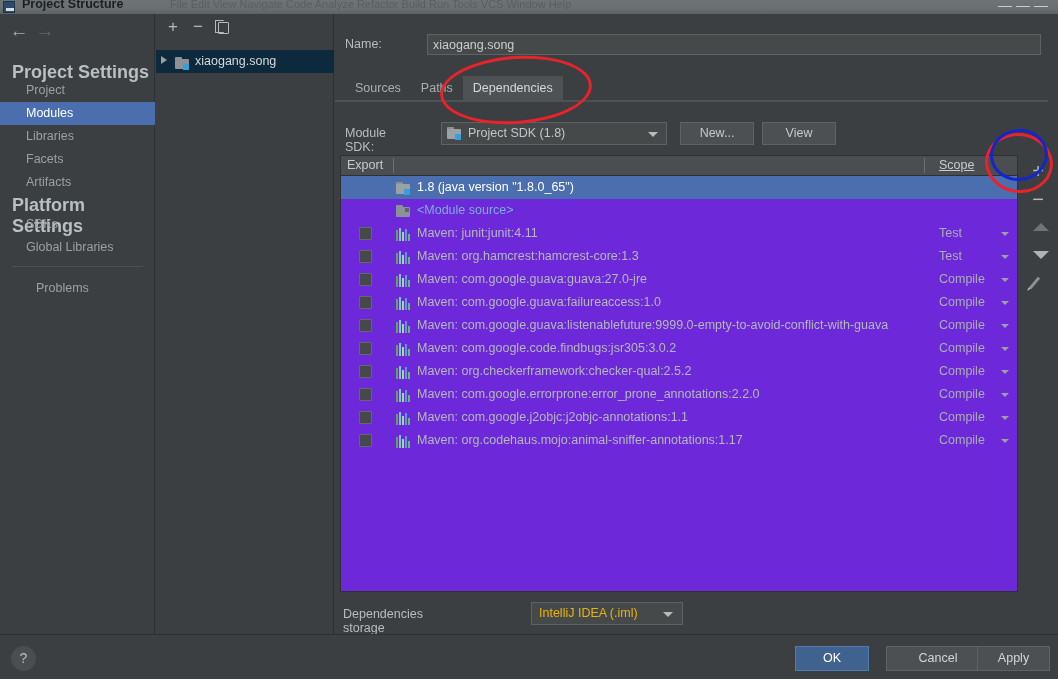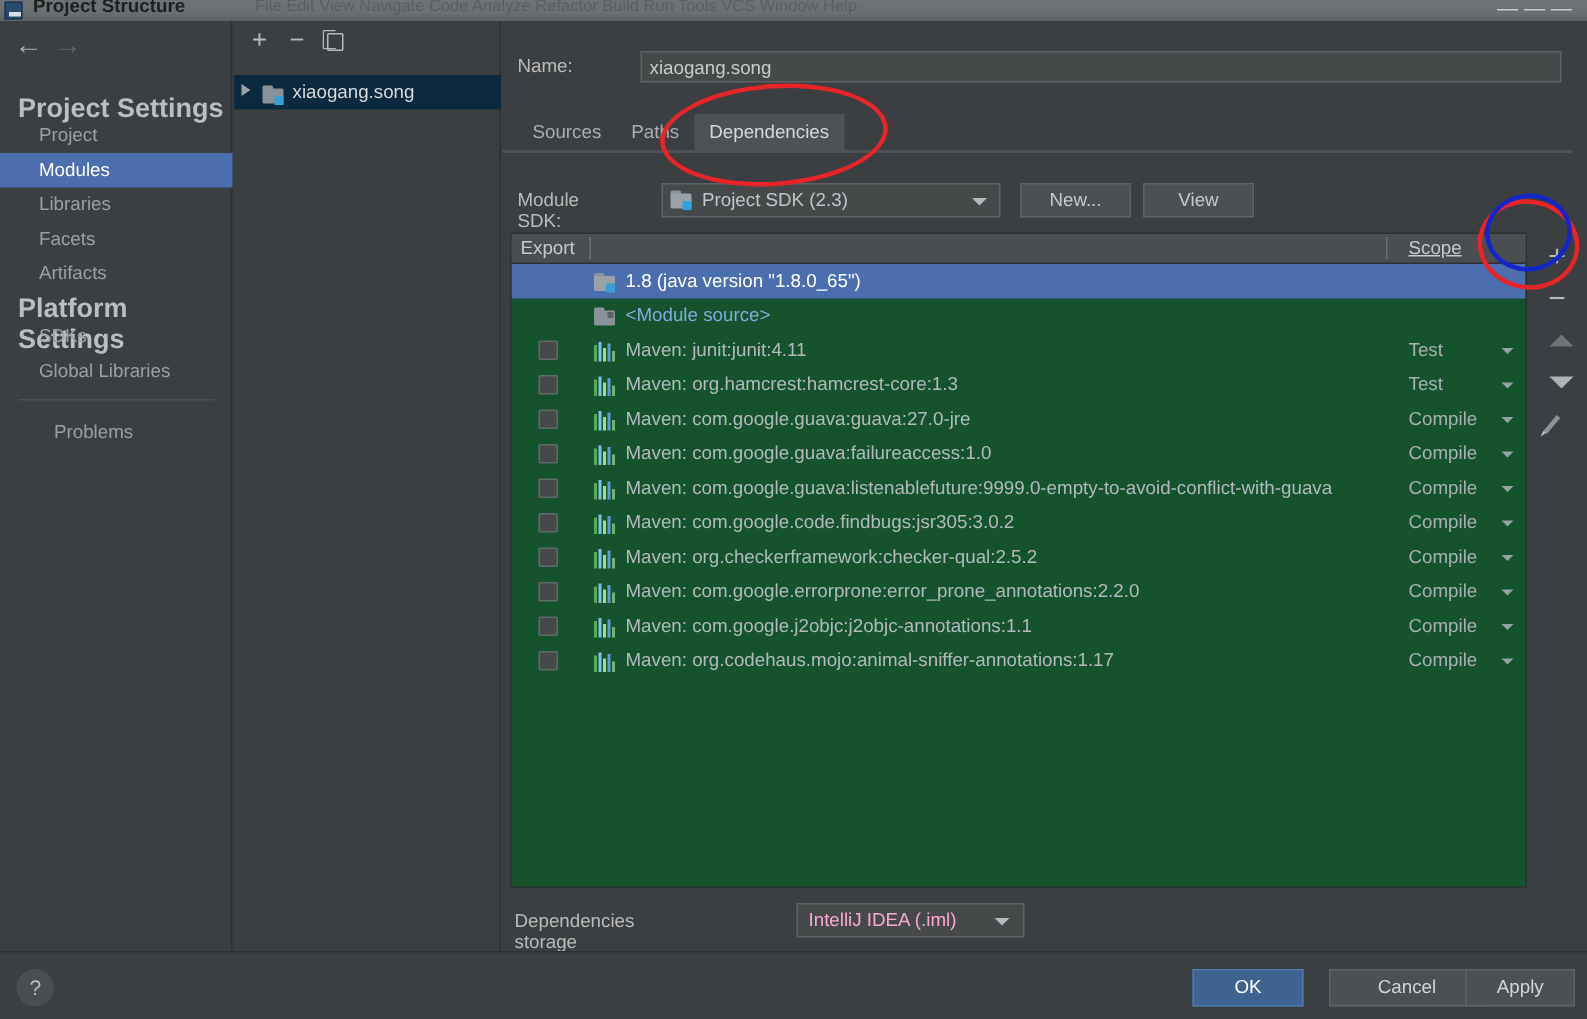--- a/index.html
+++ b/index.html
@@ -165,21 +165,21 @@
     position: absolute; top: 0; height: 23px; line-height: 21px;
     background: #4c5052; border: 1px solid #5e6264; color: #c5c9cb;
     font-size: 12.5px; text-align: center; font-family: "Liberation Sans", sans-serif;
   }
   .btn.new { left: 335px; width: 74px; }
   .btn.edit { left: 417px; width: 74px; }
 
   
   .table-wrap {
     position: absolute; left: 5px; top: 141px; width: 678px; height: 437px;
-    background: #14532d; border: 1px solid #2e3133;
+    background: #6d28d9; border: 1px solid #2e3133;
   }
   .thead {
     position: absolute; left: 0; top: 0; width: 676px; height: 20px;
     background: #4a4e50; border-bottom: 1px solid #2e3133;
   }
   .th {
     position: absolute; top: 0; height: 19px; line-height: 19px;
     font-size: 12.5px; color: #c6cacc;
   }
   .th.export { left: 6px; }
@@ -249,21 +249,21 @@
     border-top:4px solid #c9ced0;
   }
 
   
   .storage { position: absolute; left: 8px; top: 588px; }
   .storage .slab { position: absolute; left: 0; top: 5px; font-size: 12.5px; color: #bbbbbb; }
   .storage .scombo {
     position: absolute; left: 188px; top: 0; width: 152px; height: 23px;
     background: #45494a; border: 1px solid #5e6264;
   }
-  .storage .scombo .stxt { position: absolute; left: 7px; top: 0; line-height: 21px; font-size: 12.5px; color: #f9a8d4; }
+  .storage .scombo .stxt { position: absolute; left: 7px; top: 0; line-height: 21px; font-size: 12.5px; color: #eab308; }
   .storage .scombo .caret {
     position: absolute; right: 9px; top: 9px; width: 0; height: 0;
     border-left: 5px solid transparent; border-right: 5px solid transparent;
     border-top: 5px solid #b6babc;
   }
 
   
   .bottombar {
     position: absolute; left: 0; top: 634px; width: 1058px; height: 45px;
     background: #3c3f41; border-top: 1px solid #2e3133;
@@ -365,21 +365,21 @@
       <div class="tab active">Dependencies</div>
     </div>
     <div class="tab-underline"></div>
 
     <div class="sdk-row">
       <div class="sdk-label">Module SDK:</div>
       <div class="sdk-combo">
         <span class="sdkico">
           <span class="icon-folder sdk"><span class="f-tab"></span><span class="f-body"></span><span class="f-badge"></span></span>
         </span>
-        <span class="sdktxt">Project SDK (2.3)</span>
+        <span class="sdktxt">Project SDK (1.8)</span>
         <span class="caret"></span>
       </div>
       <div class="btn new">New...</div>
       <div class="btn edit">View</div>
     </div>
 
     <div class="table-wrap">
       <div class="thead">
         <div class="th export">Export</div>
         <div class="th export-div"></div>

